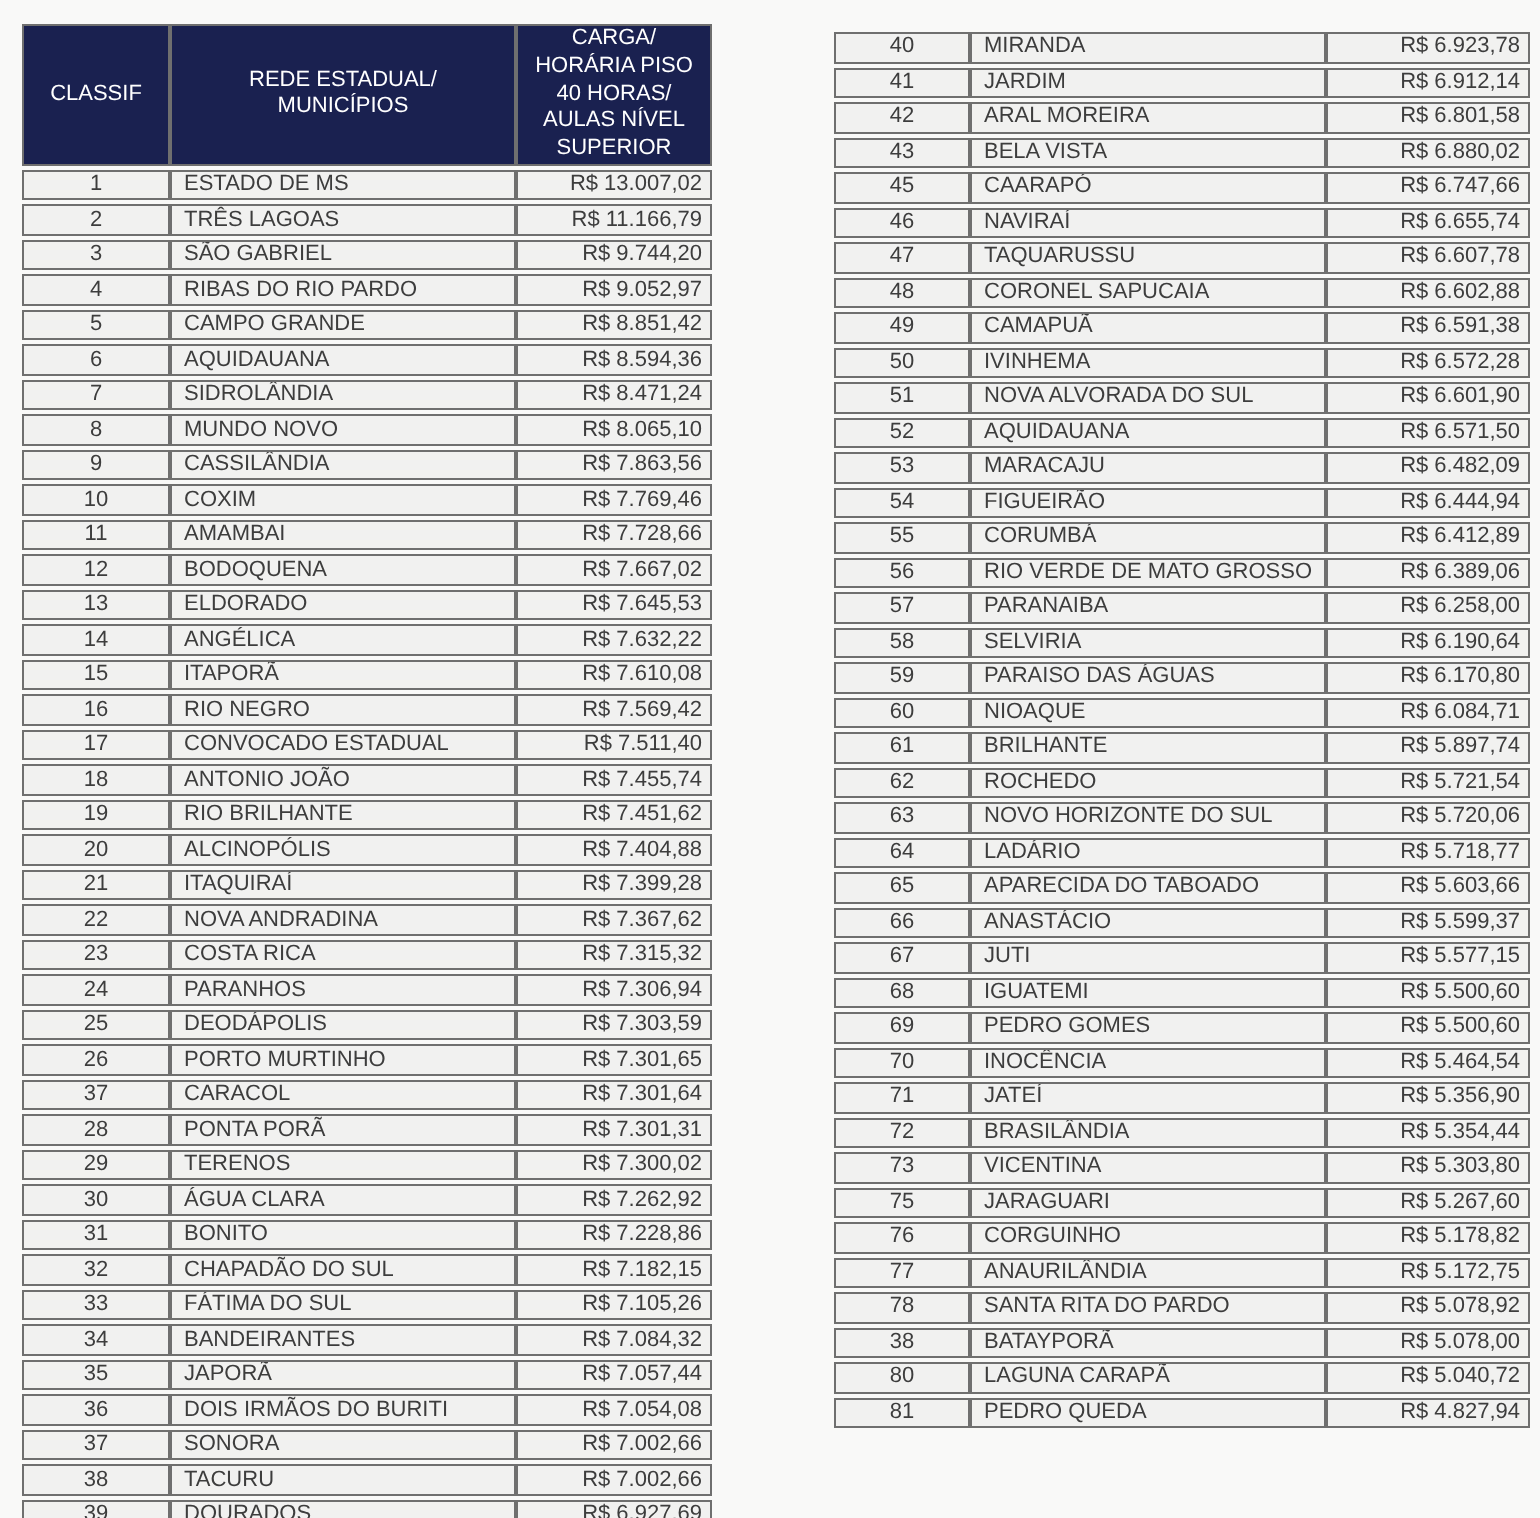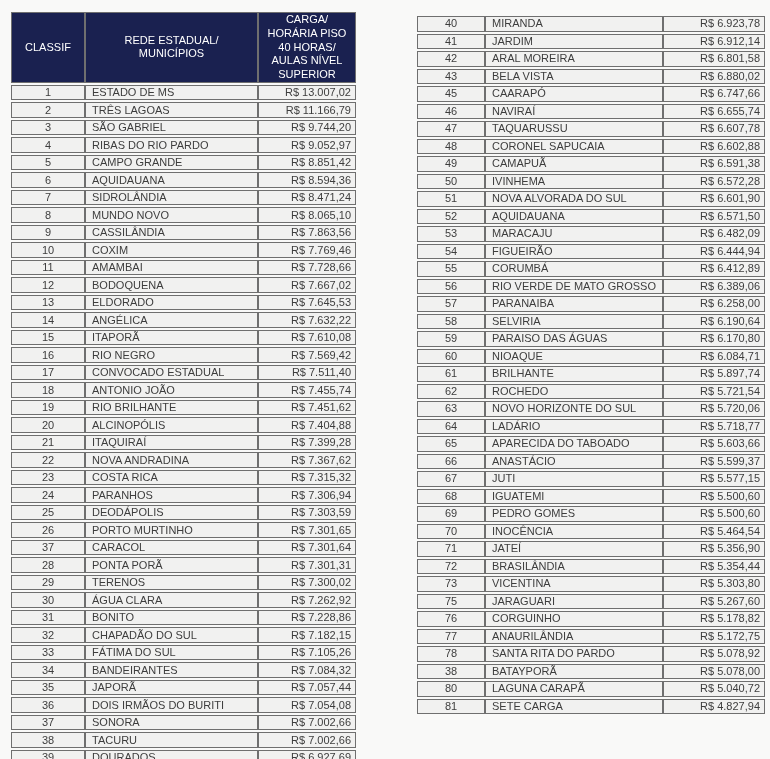--- a/index.html
+++ b/index.html
@@ -472,17 +472,17 @@
         <td class="col-name">BATAYPORÃ</td>
         <td class="col-value">R$ 5.078,00</td>
       </tr>
       <tr>
         <td class="col-rank">80</td>
         <td class="col-name">LAGUNA CARAPÃ</td>
         <td class="col-value">R$ 5.040,72</td>
       </tr>
       <tr>
         <td class="col-rank">81</td>
-        <td class="col-name">SETE CARGA</td>
+        <td class="col-name">PEDRO QUEDA</td>
         <td class="col-value">R$ 4.827,94</td>
       </tr>
     </tbody>
 </table>
 
 </body></html>

